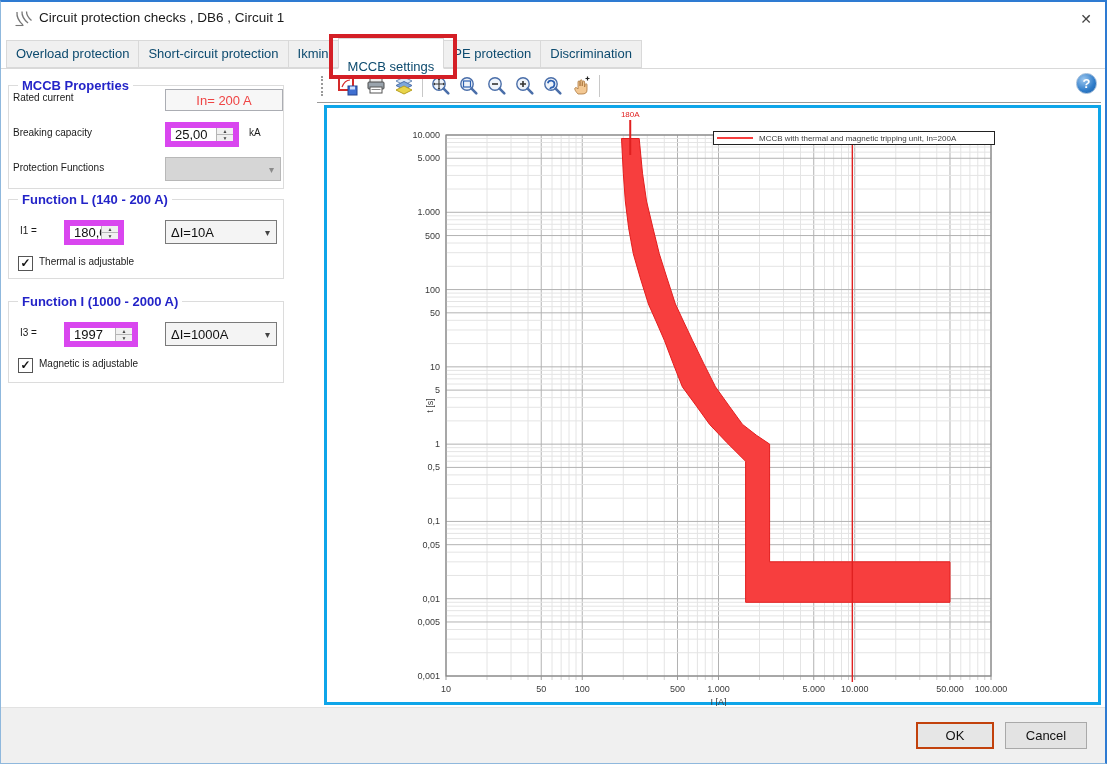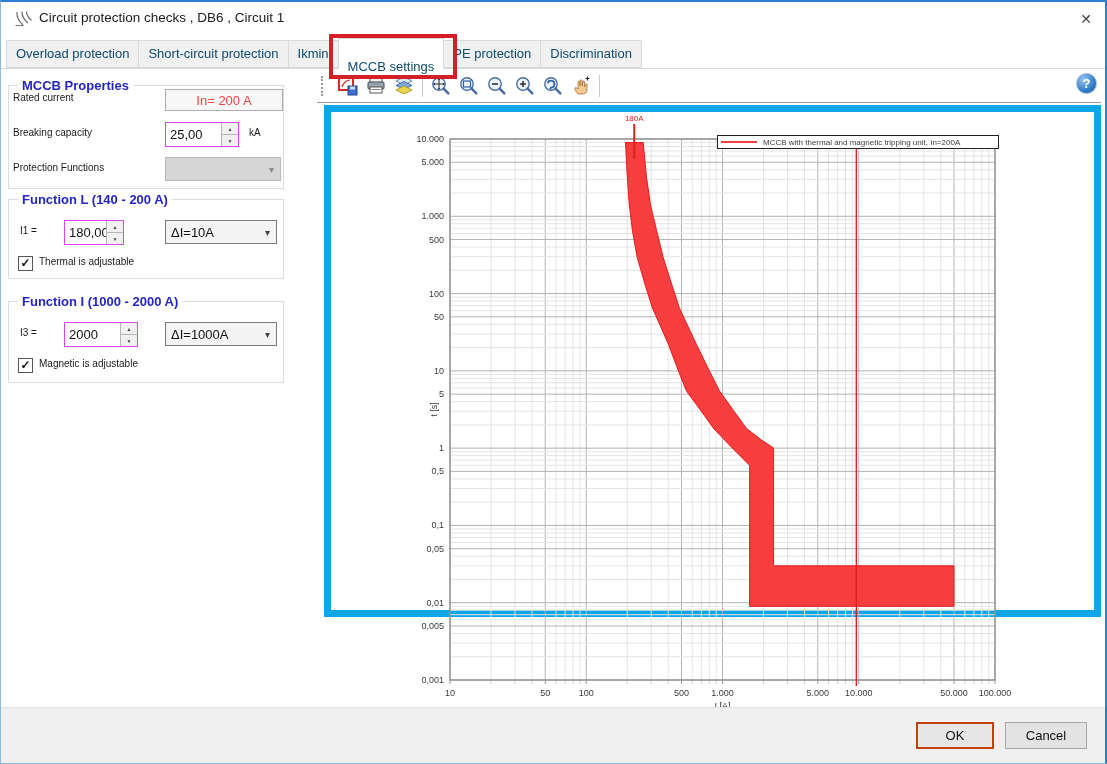--- a/index.html
+++ b/index.html
@@ -18,21 +18,21 @@
        padding:5px 9px 6px;height:28px;box-sizing:border-box;white-space:nowrap;cursor:default;text-align:center;}
   .tab.active{background:#fff;border-bottom:1px solid #fff;height:31px;padding-top:20px;z-index:2;margin-bottom:-1px;}
   
   #anno{position:absolute;border:4px solid #d41f26;z-index:60;pointer-events:none;}
   
   .groupbox{position:absolute;border:1px solid #dcdcdc;background:#fff;}
   .gtitle{position:absolute;top:-8px;left:9px;background:#fff;padding:0 4px;font-size:13px;font-weight:bold;color:#2424c8;white-space:nowrap;}
   .lbl{position:absolute;font-size:10px;color:#1a1a1a;white-space:nowrap;}
   .rofield{position:absolute;border:1px solid #abadb3;background:#f7f7f7;font-size:13px;color:#ef4444;
            display:flex;align-items:center;justify-content:center;box-sizing:border-box;}
-  .spin{position:absolute;border:1px solid #d946ef;background:#fff;display:flex;box-sizing:border-box;}
+  .spin{position:absolute;border:6px solid #d946ef;background:#fff;display:flex;box-sizing:border-box;}
   .spin .val{flex:1;font-size:13px;color:#111;display:flex;align-items:center;padding-left:4px;overflow:hidden;}
   .spin .btns{width:16px;border-left:1px solid #b5b5b5;display:flex;flex-direction:column;}
   .spin .btns div{flex:1;background:#f0f0f0;display:flex;align-items:center;justify-content:center;font-size:5px;color:#444;}
   .spin .btns div:first-child{border-bottom:1px solid #b5b5b5;}
   .combo{position:absolute;border:1px solid #7a7a7a;background:#f4f4f4;font-size:13px;color:#111;
          display:flex;align-items:center;padding-left:5px;box-sizing:border-box;}
   .combo .chev{margin-left:auto;width:17px;text-align:center;color:#444;font-size:10px;}
   .combo.disabled{background:#d6d6d6;border-color:#b8b8b8;color:#888;}
   .combo.disabled .chev{color:#8a8a8a;}
   .cb{position:absolute;width:13px;height:13px;border:1px solid #555;background:#fff;
@@ -42,21 +42,21 @@
   .toolbar{position:absolute;left:316px;top:68px;width:784px;height:33px;border-bottom:1px solid #9a9a9a;
            display:flex;align-items:center;box-sizing:border-box;background:#fff;}
   .grip{width:4px;height:20px;border-left:2px dotted #9a9a9a;margin:0 7px 0 4px;}
   .tbtn{width:28px;height:26px;display:flex;align-items:center;justify-content:center;}
   .tsep{width:1px;height:22px;background:#c8c8c8;margin:0 4px;}
   .help{position:absolute;left:1075px;top:71px;width:21px;height:21px;border-radius:50%;
         background:radial-gradient(circle at 35% 30%,#9cc7ef,#2f7cc9 60%,#1b5ea6);
         border:1px solid #9ab8d8;color:#fff;font-weight:bold;font-size:13px;
         display:flex;align-items:center;justify-content:center;box-sizing:border-box;}
   
-  .chartpanel{position:absolute;left:323px;top:103px;width:777px;height:512px;border:7px solid #0ea5e9;
+  .chartpanel{position:absolute;left:323px;top:103px;width:777px;height:600px;border:3px solid #0ea5e9;
               background:#fff;box-sizing:border-box;text-decoration:underline;}
   .legend{position:absolute;left:386px;top:23px;width:282px;height:14px;border:1px solid #222;background:#fff;
           display:flex;align-items:center;font-size:8px;color:#3c3c3c;overflow:hidden;box-sizing:border-box;white-space:nowrap;}
   .legend .lline{width:36px;border-top:2px solid #f73e3e;margin:0 6px 0 3px;flex:none;}
   
   .footer{position:absolute;left:0;top:705px;width:100%;height:57px;background:#f0f0f0;border-top:1px solid #e2e2e2;}
   .btn{position:absolute;font-size:13px;color:#111;display:flex;align-items:center;justify-content:center;
        box-sizing:border-box;cursor:default;}
   #okbtn{left:915px;top:14px;width:78px;height:27px;background:#e6e6e6;border:2px solid #c2410c;}
   #cancelbtn{left:1004px;top:14px;width:82px;height:27px;background:#e3e3e3;border:1px solid #a9a9a9;}
@@ -125,21 +125,21 @@
     <div class="cb" style="left:9px;top:56px;">
       <span>✓</span>
     </div>
     <span class="lbl" style="left:30px;top:56px;">Thermal is adjustable</span>
   </div>
 
   <div class="groupbox" style="left:7px;top:299px;width:274px;height:80px;">
     <span class="gtitle">Function I (1000 - 2000 A)</span>
     <span class="lbl" style="left:11px;top:25px;">I3 =</span>
     <div class="spin" style="left:55px;top:20px;width:74px;height:25px;">
-      <div class="val">2000</div>
+      <div class="val">1997</div>
       <div class="btns">
         <div>▲</div>
         <div>▼</div>
       </div>
     </div>
     <div class="combo" style="left:156px;top:20px;width:112px;height:24px;">
       <span>ΔI=1000A</span>
       <span class="chev">▾</span>
     </div>
     <div class="cb" style="left:9px;top:56px;">

